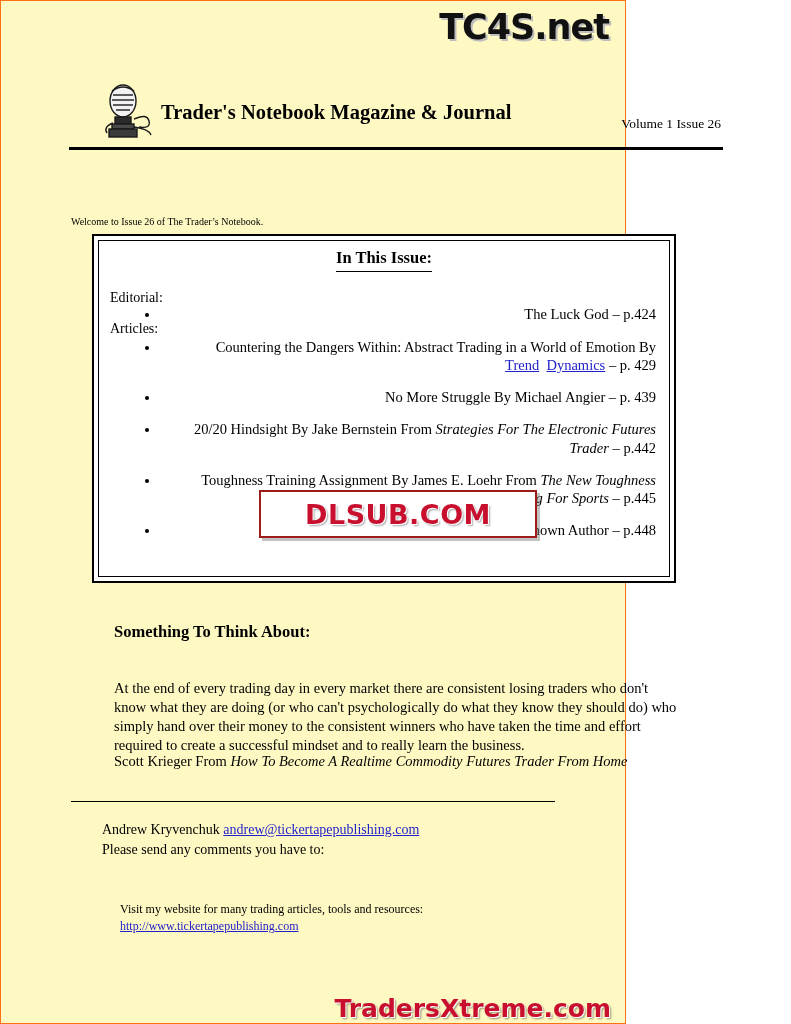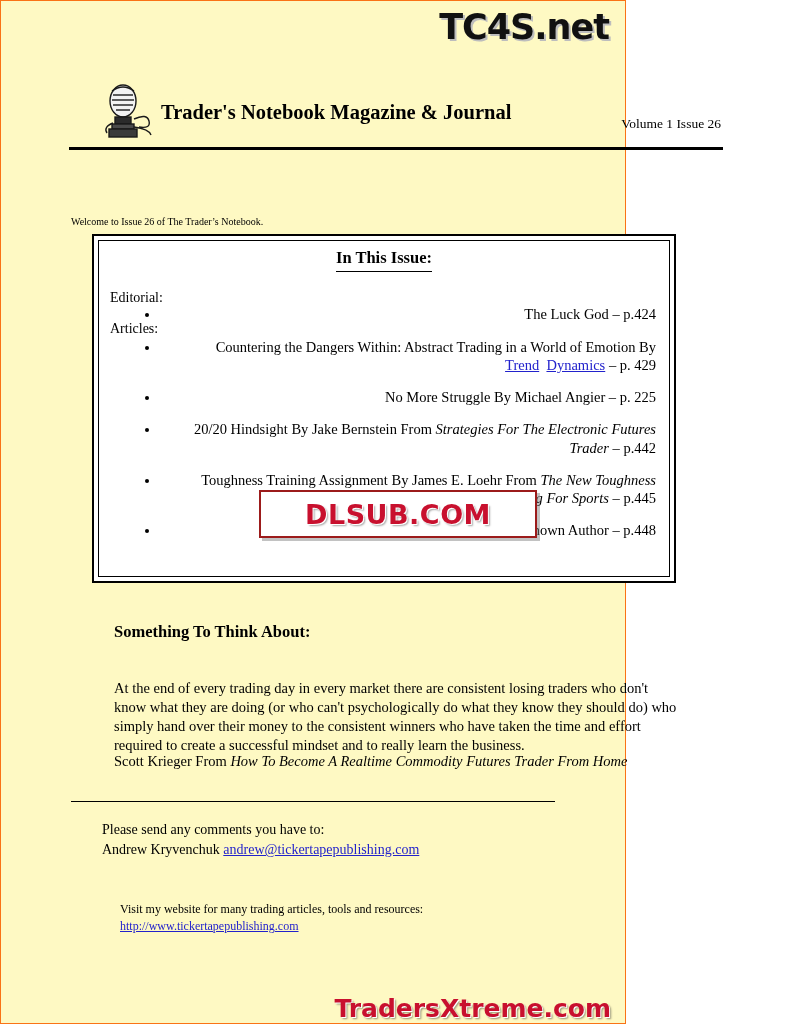--- a/index.html
+++ b/index.html
@@ -281,21 +281,21 @@
         <span>The Luck God – p.424</span>
       </li>
     </ul>
 
     <div class="section-label" id="articles-label">Articles:</div>
     <ul class="items" id="articles-list">
       <li>
         <span>Countering the Dangers Within: Abstract Trading in a World of Emotion By </span><a class="link" href="#">Trend</a>&nbsp;&nbsp;<a class="link" href="#">Dynamics</a><span> – p. 429</span>
       </li>
       <li>
-        <span>No More Struggle By Michael Angier – p. 225</span>
+        <span>No More Struggle By Michael Angier – p. 439</span>
       </li>
       <li>
         <span>20/20 Hindsight By Jake Bernstein From </span><span class="ital">Strategies For The Electronic Futures Trader</span><span> – p.442</span>
       </li>
       <li>
         <span>Toughness Training Assignment By James E. Loehr From </span><span class="ital">The New Toughness Training For Sports</span><span> – p.445</span>
       </li>
       <li>
         <span>Don’t Quit By Unknown Author – p.448</span>
       </li>
@@ -308,24 +308,24 @@
 
   <div class="think-title">Something To Think About:</div>
   <div class="think-body">At the end of every trading day in every market there are consistent losing traders who don't know what they are doing (or who can't psychologically do what they know they should do) who simply hand over their money to the consistent winners who have taken the time and effort required to create a successful mindset and to really learn the business.</div>
   <div class="think-attrib">
     <span>Scott Krieger From </span><span class="ital">How To Become A Realtime Commodity Futures Trader From Home</span>
   </div>
 
   <div class="divider"></div>
 
   <div class="contact">
-    <div>Please send any comments you have to:</div>
     <div>
       <span>Andrew Kryvenchuk </span><a class="link" href="#">andrew@tickertapepublishing.com</a>
     </div>
+    <div>Please send any comments you have to:</div>
   </div>
 
   <div class="website">
     <div>Visit my website for many trading articles, tools and resources:</div>
     <div>
       <a class="link" href="#">http://www.tickertapepublishing.com</a>
     </div>
   </div>
 
   <div class="txtreme">TradersXtreme.com</div>

